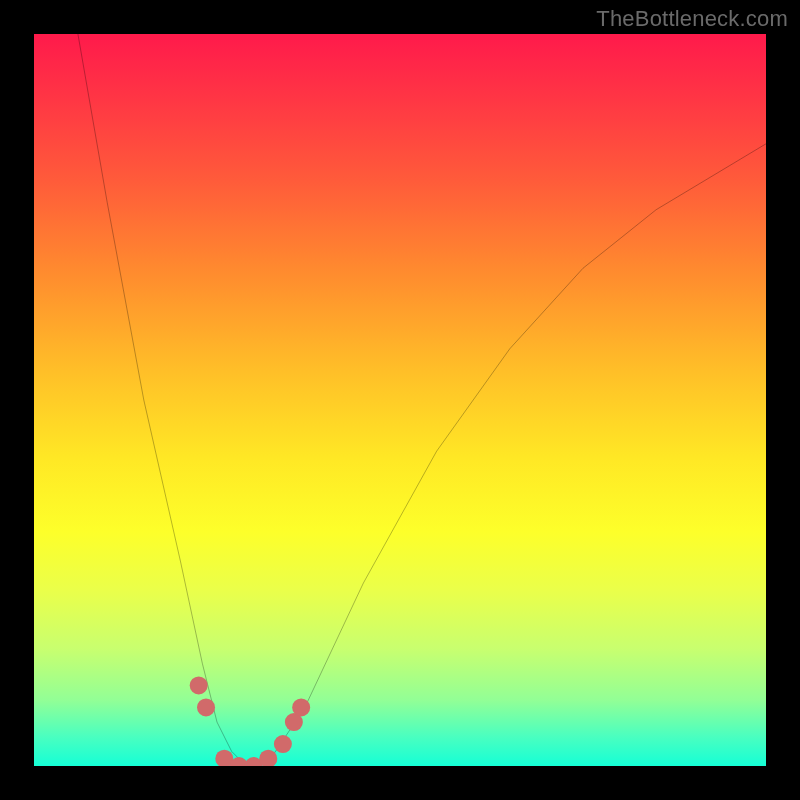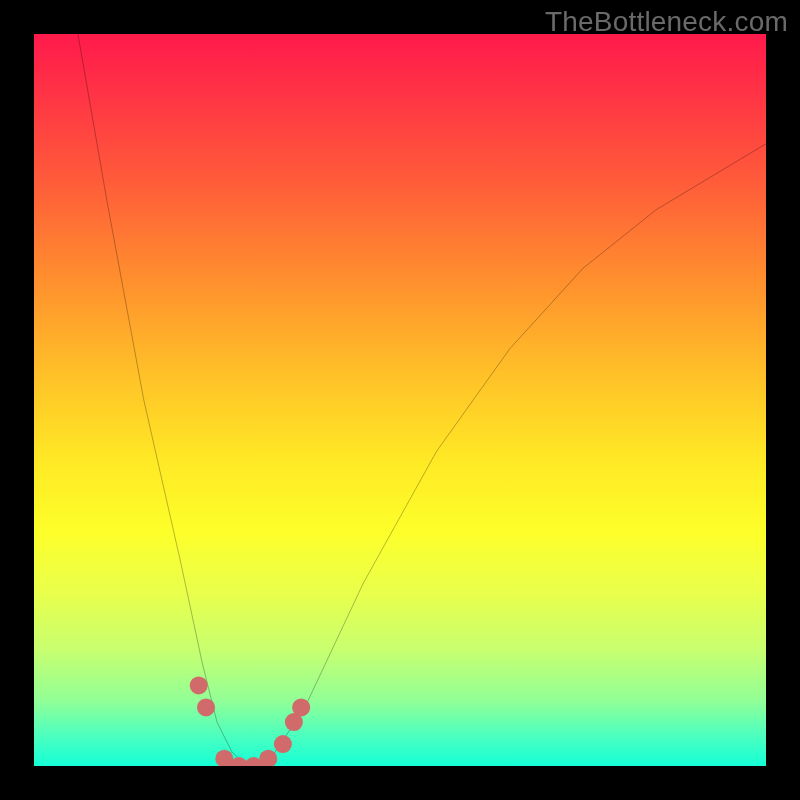--- a/index.html
+++ b/index.html
@@ -36,21 +36,21 @@
       #92ff96 91%,
       #4affc0 96%,
       #15ffd6 100%
     );
   }
   .watermark {
     position: absolute;
     top: 6px;
     right: 12px;
     color: #6a6a6a;
-    font-size: 28px;
+    font-size: 22px;
     letter-spacing: 0.2px;
     font-weight: 400;
   }
   svg.overlay {
     position: absolute;
     left: 0;
     top: 0;
     width: 732px;
     height: 732px;
   }

